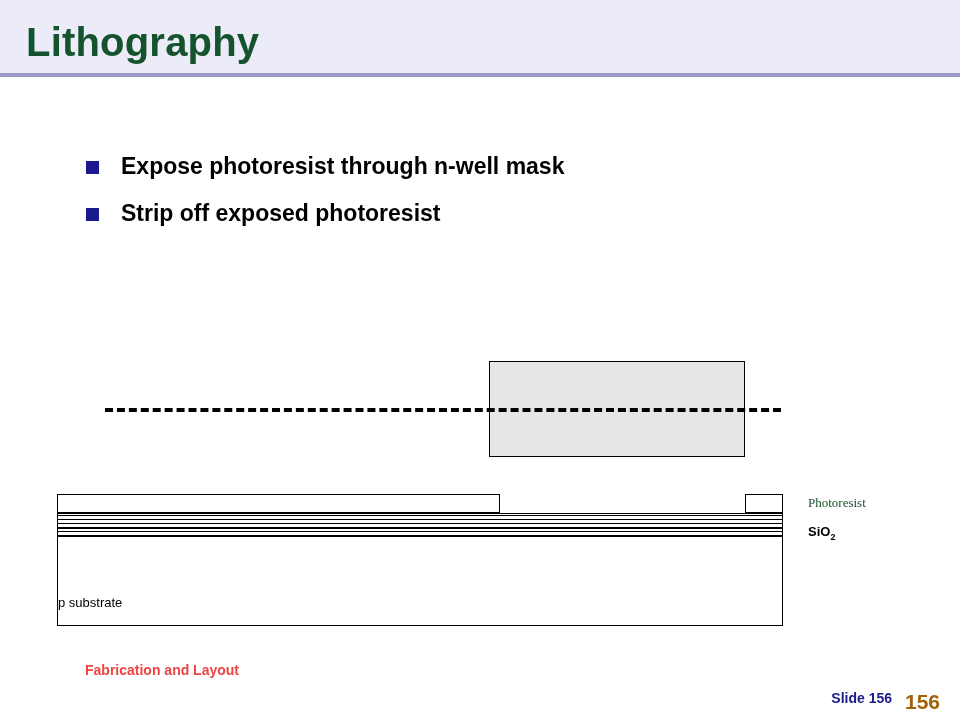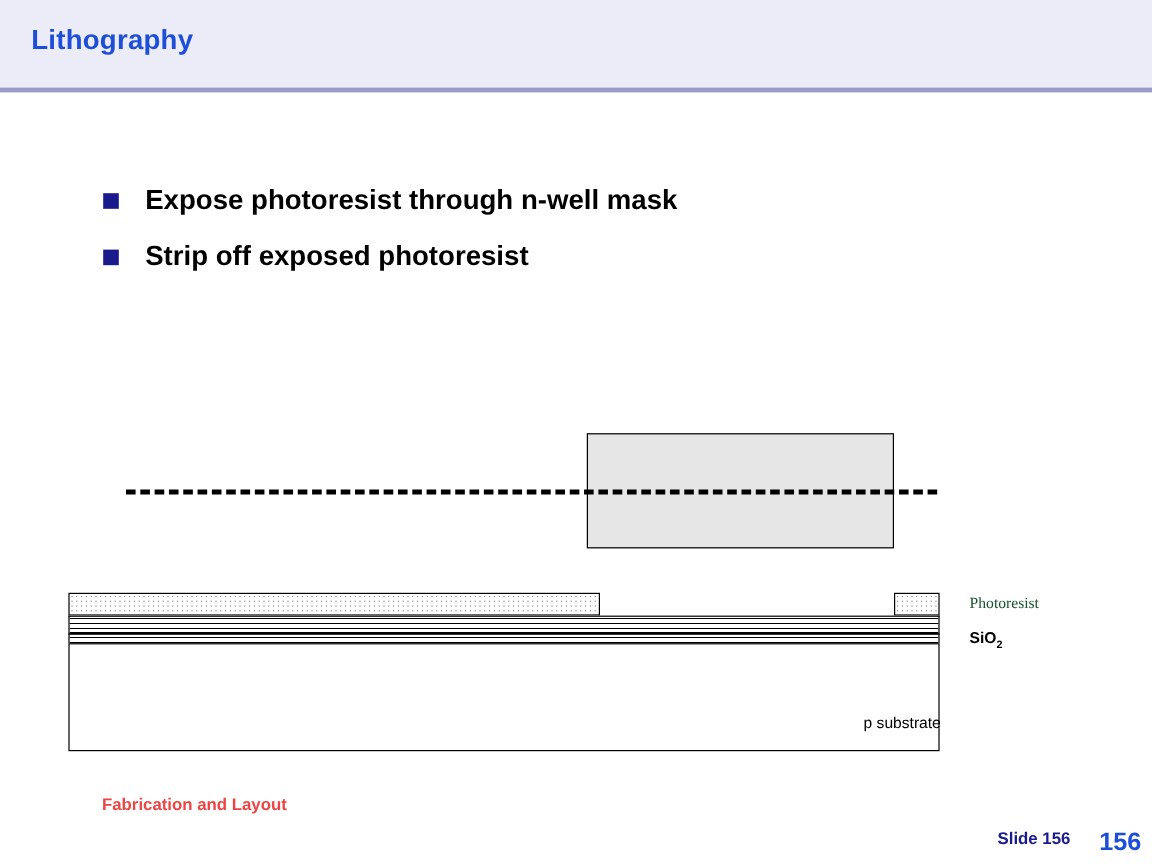--- a/index.html
+++ b/index.html
@@ -30,23 +30,23 @@
     left: 0;
     top: 73px;
     width: 960px;
     height: 4px;
     background: #9a9ac8;
   }
   #slide-title {
     position: absolute;
     left: 26px;
     top: 20px;
-    font-size: 23px;
-    font-weight: bold;
-    color: #1d4ed8;
+    font-size: 40px;
+    font-weight: bold;
+    color: #14532d;
     letter-spacing: 0.2px;
     white-space: nowrap;
   }
 
   
   #bullets {
     position: absolute;
     left: 62px;
     top: 152px;
     width: 800px;
@@ -113,21 +113,21 @@
     height: 90px;
     border: 1px solid #000000;
     box-sizing: border-box;
     background: #ffffff;
   }
   #substrate-label {
     position: absolute;
     left: 0;
     top: 58px;
     width: 726px;
-    text-align: right;
+    text-align: left;
     font-size: 13px;
     color: #000000;
   }
 
   
   #oxide-layer {
     position: absolute;
     left: 57px;
     top: 513px;
     width: 726px;
@@ -213,25 +213,25 @@
     right: 68px;
     top: 662px;
     font-size: 14px;
     font-weight: bold;
     color: #1a1a8c;
     white-space: nowrap;
     margin-top: 28px;
   }
   #page-number {
     position: absolute;
-    right: 9px;
+    right: 20px;
     top: 690px;
     font-size: 21px;
     font-weight: bold;
-    color: #1d4ed8;
+    color: #a16207;
     white-space: nowrap;
   }
 </style>
 </head>
 <body>
 
 <div id="title-bar"></div>
 <div id="title-rule"></div>
 <div id="slide-title">Lithography</div>
 

